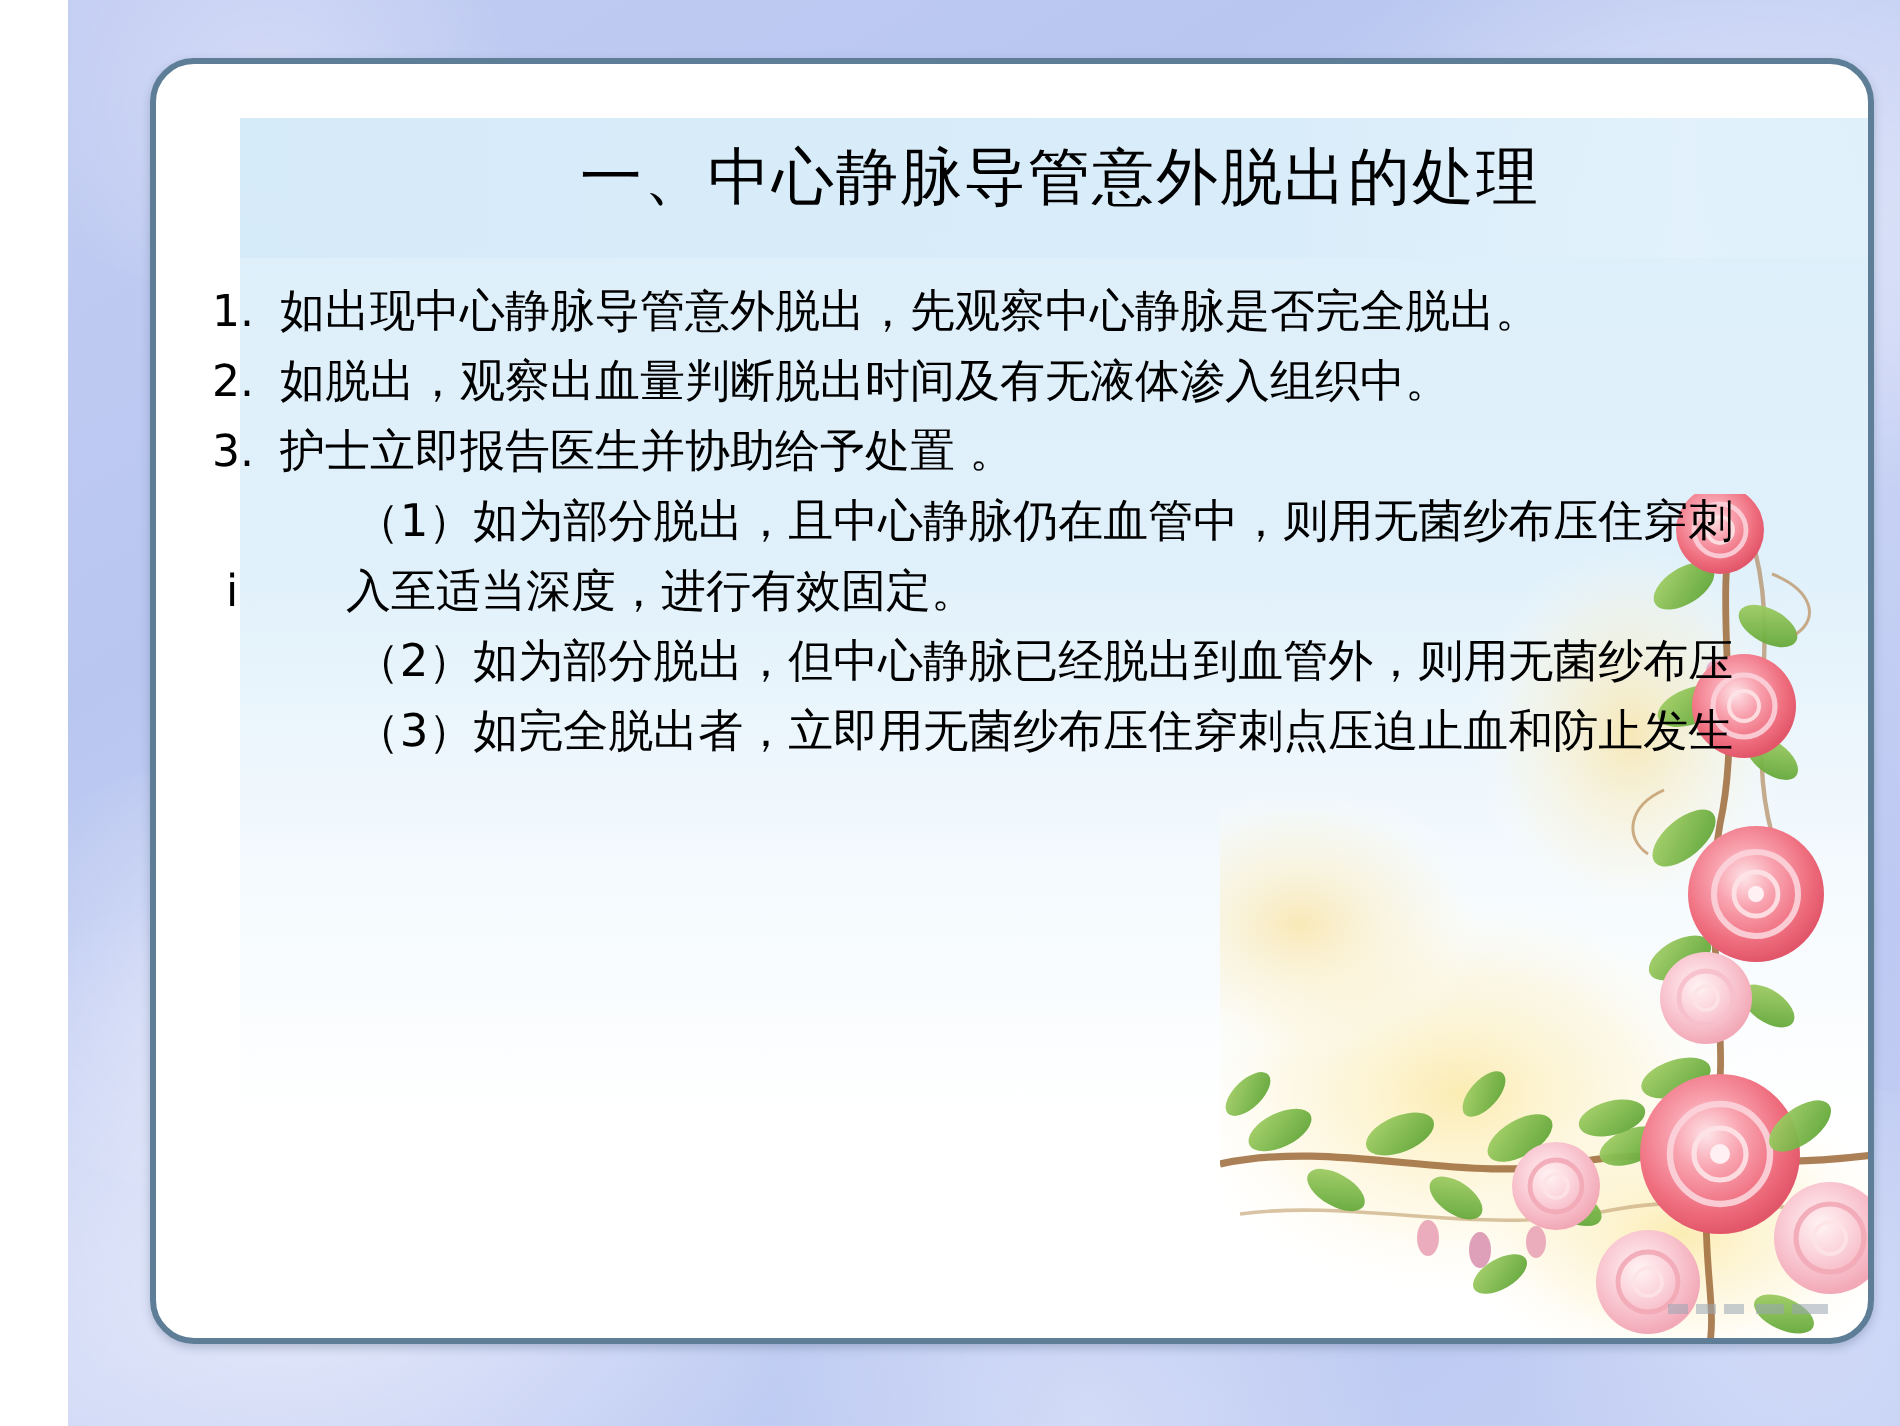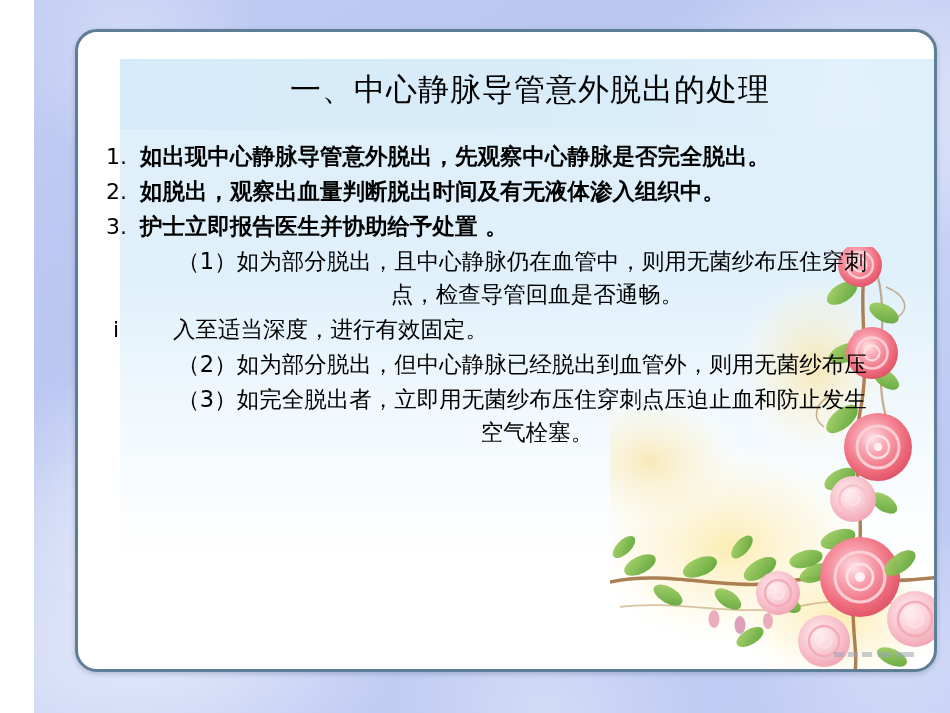--- a/index.html
+++ b/index.html
@@ -143,21 +143,21 @@
 
   .lvl-par  .marker { width: 0px; }
   .lvl-par  .text   { padding-left: 20px; text-indent: 0; text-align: center; }
 
   .lvl-rom  .marker { width: 30px; padding-left: 11px; }
   .lvl-rom  .text   { padding-left: 0px; }
 
   .lvl-par .cont, .lvl-rom .cont, .lvl-num .cont { display: block; padding-left: 30px; }
   .lvl-par .first { display: block; }
   .lvl-rom .first { display: block; }
-  .lvl-num .first { display: block; font-weight: bold; }
+  .lvl-num .first { display: block; }
 
   
   #corner-marks {
     position: absolute;
     right: 16px;
     bottom: 8px;
     width: 86px;
     height: 14px;
     opacity: 0.55;
     pointer-events: none;
@@ -320,33 +320,33 @@
         <div class="line lvl-num">
           <span class="marker">2.</span>
           <span class="text"><span class="first">如脱出，观察出血量判断脱出时间及有无液体渗入组织中。</span></span>
         </div>
         <div class="line lvl-num">
           <span class="marker">3.</span>
           <span class="text"><span class="first">护士立即报告医生并协助给予处置 。</span></span>
         </div>
         <div class="line lvl-par">
           <span class="marker"></span>
-          <span class="text"><span class="first">（1）如为部分脱出，且中心静脉仍在血管中，则用无菌纱布压住穿刺</span><span class="cont">点，检查导管回血是否通畅。</span></span>
+          <span class="text"><span class="first">（1）如为部分脱出，且中心静脉仍在血管中，则用无菌纱布压住穿刺</span></span>
         </div>
         <div class="line lvl-rom">
           <span class="marker">i</span>
           <span class="text"><span class="cont">入至适当深度，进行有效固定。</span></span>
         </div>
         <div class="line lvl-par">
           <span class="marker"></span>
           <span class="text"><span class="first">（2）如为部分脱出，但中心静脉已经脱出到血管外，则用无菌纱布压</span></span>
         </div>
         <div class="line lvl-par">
           <span class="marker"></span>
-          <span class="text"><span class="first">（3）如完全脱出者，立即用无菌纱布压住穿刺点压迫止血和防止发生</span><span class="cont">空气栓塞。</span></span>
+          <span class="text"><span class="first">（3）如完全脱出者，立即用无菌纱布压住穿刺点压迫止血和防止发生</span></span>
         </div>
       </div>
 
     <svg id="corner-marks" viewBox="0 0 86 14" xmlns="http://www.w3.org/2000/svg">
       <rect x="2" y="5" width="10" height="5" fill="#9aa7b5"></rect>
       <rect x="16" y="5" width="10" height="5" fill="#9aa7b5"></rect>
       <rect x="30" y="5" width="10" height="5" fill="#9aa7b5"></rect>
       <rect x="46" y="5" width="14" height="5" fill="#9aa7b5"></rect>
       <rect x="64" y="5" width="18" height="5" fill="#9aa7b5"></rect>
     </svg>

